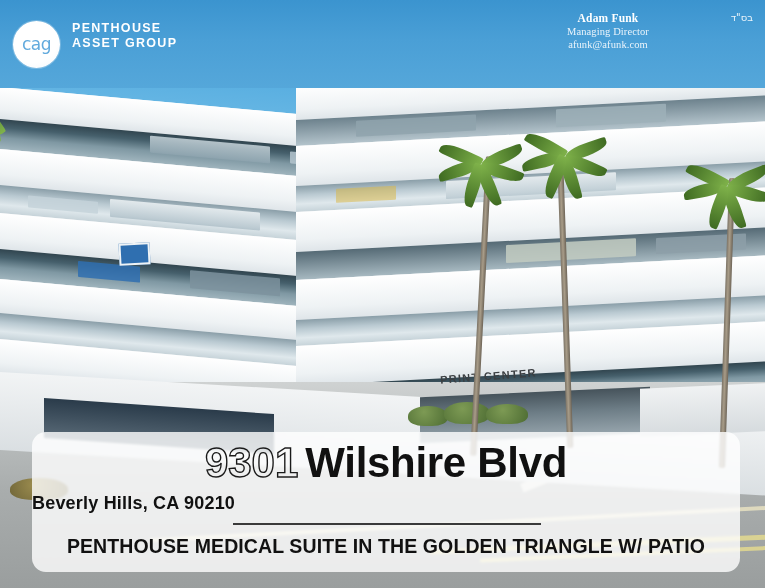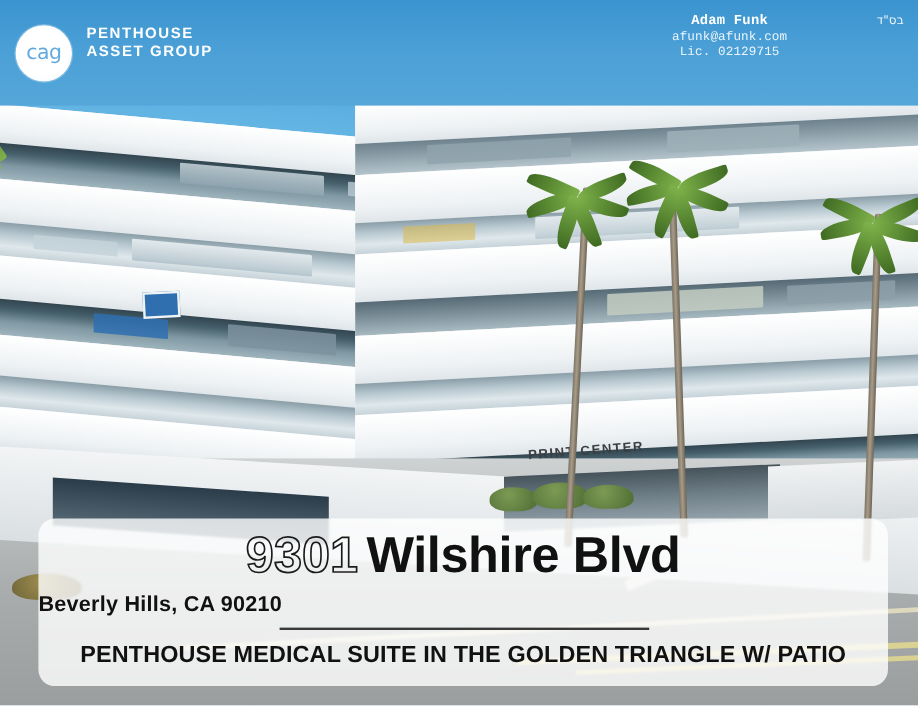--- a/index.html
+++ b/index.html
@@ -111,21 +111,21 @@
     font:400 17px/1 "DejaVu Sans",sans-serif;
     color:#62aadd;letter-spacing:-.5px;
   }
   .brand{
     margin-left:12px;
     font:700 12.5px/14.5px "Liberation Sans",sans-serif;
     color:#ffffff;letter-spacing:1.3px;
   }
   .contact{
     position:absolute;right:72px;top:11px;text-align:center;width:170px;
-    color:#eaf4fb;font-family:Liberation Mono, monospace;
+    color:#eaf4fb;font-family:Liberation Serif, serif;
   }
   .contact .nm{font-size:11.5px;font-weight:700;color:#ffffff;line-height:14px;letter-spacing:.2px;}
   .contact .ln{font-size:10.5px;font-weight:400;line-height:13px;letter-spacing:.1px;}
   .bsd{
     position:absolute;right:12px;top:13px;
     font:400 10px/1 "DejaVu Sans",sans-serif;color:#eaf4fb;
   }
 
   
   .banner{
@@ -306,22 +306,22 @@
         <span class="logo-text">cag</span>
       </div>
       <div class="brand">
         <div>PENTHOUSE</div>
         <div>ASSET GROUP</div>
       </div>
     </div>
 
     <div class="contact">
       <div class="nm">Adam Funk</div>
+      <div class="ln">Managing Director</div>
       <div class="ln">afunk@afunk.com</div>
-      <div class="ln">Lic. 02129715</div>
     </div>
 
     <div class="bsd">בס"ד</div>
   </div>
 
   <div class="banner">
     <div class="addr-line">
       <span class="num">9301</span><span class="street">Wilshire Blvd</span>
     </div>
     <div class="city">Beverly Hills, CA 90210</div>

